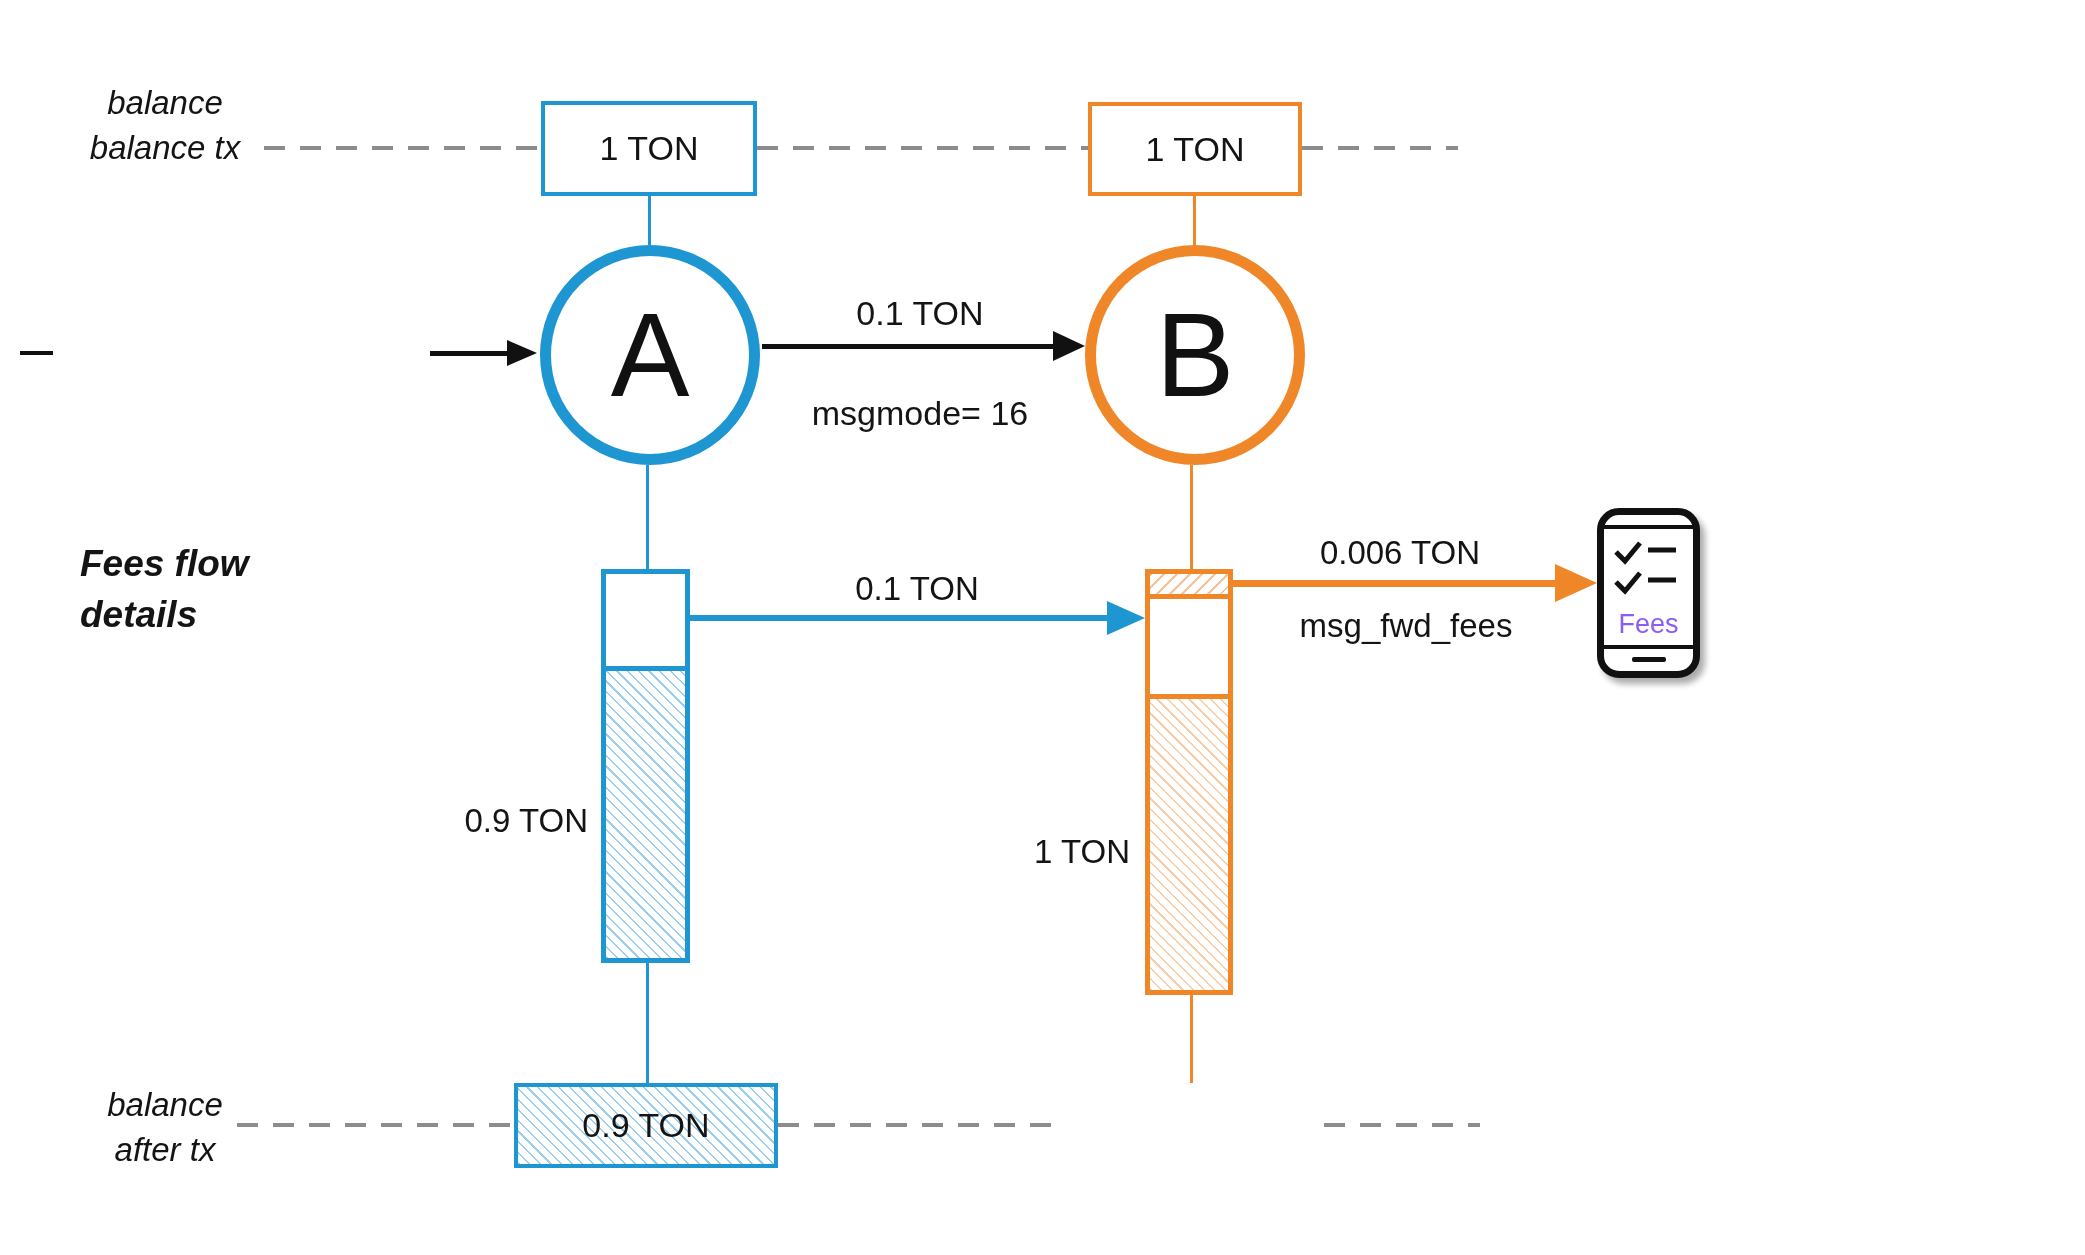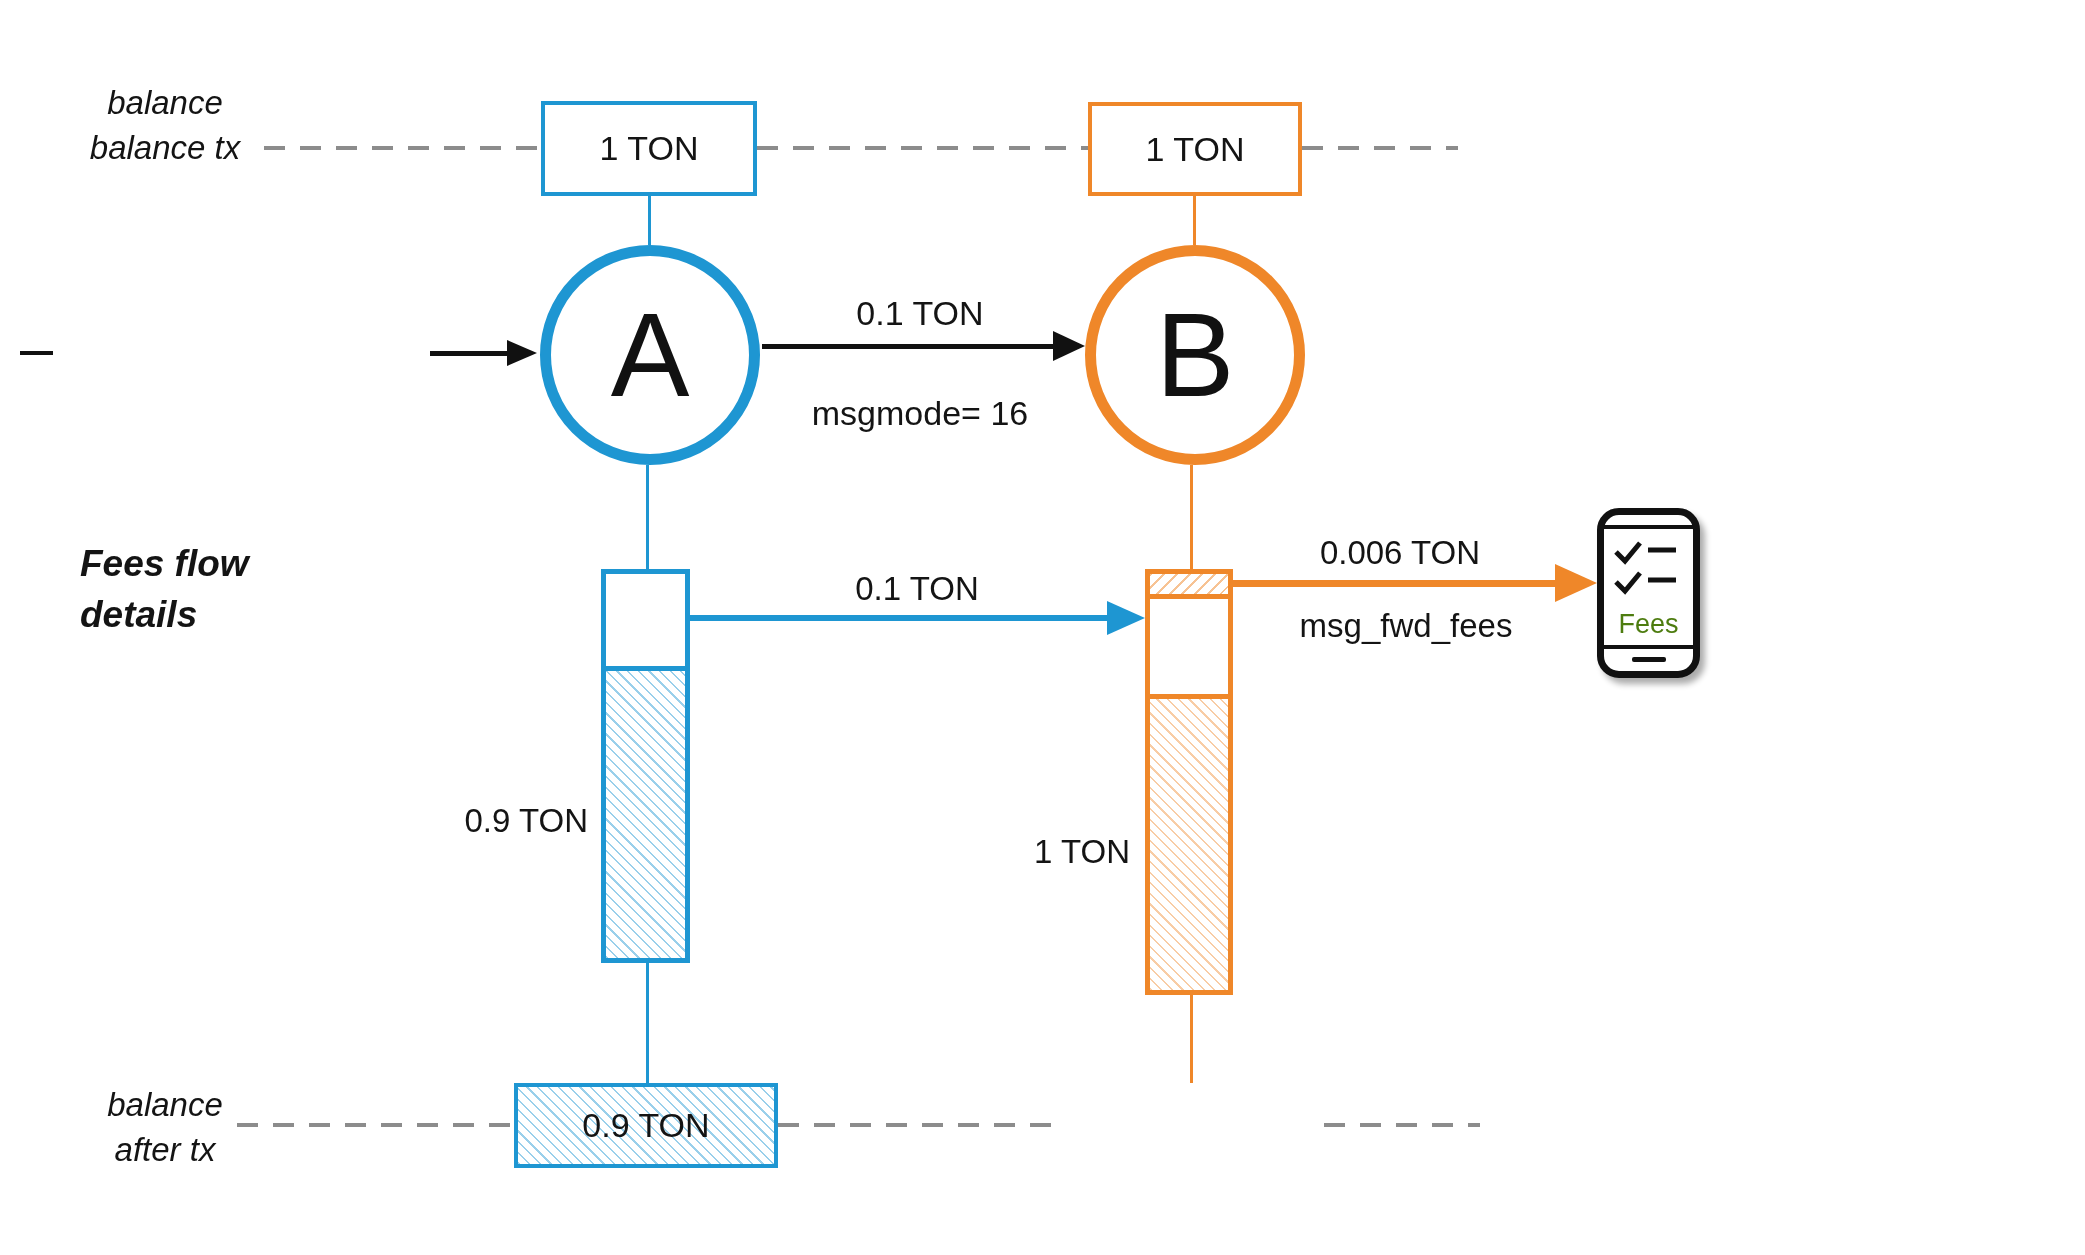--- a/index.html
+++ b/index.html
@@ -54,21 +54,21 @@
 
   
   .aline{position:absolute;}
   .ahead{position:absolute;width:0;height:0;}
 
   
   .phone{position:absolute;left:1597px;top:508px;width:103px;height:170px;background:#fff;
     border:7px solid #111;border-radius:22px;box-shadow:5px 6px 6px rgba(0,0,0,0.33);}
   .phone .hline{position:absolute;left:0;right:0;height:4px;background:#111;}
   .phone .checkrow{position:absolute;left:8px;}
-  .phone .feestxt{position:absolute;left:0;right:0;text-align:center;font-size:27px;color:#4d7c0f;}
+  .phone .feestxt{position:absolute;left:0;right:0;text-align:center;font-size:27px;color:#8b5cf6;}
   .phone .homedash{position:absolute;left:50%;transform:translateX(-50%);width:34px;height:5px;background:#111;border-radius:2px;}
 </style>
 </head>
 <body>
 
 <div class="canvas">
 
   <div class="lbl italic" style="left:70px;top:80px;width:190px;">
     <div>balance</div>
     <div>balance tx</div>

